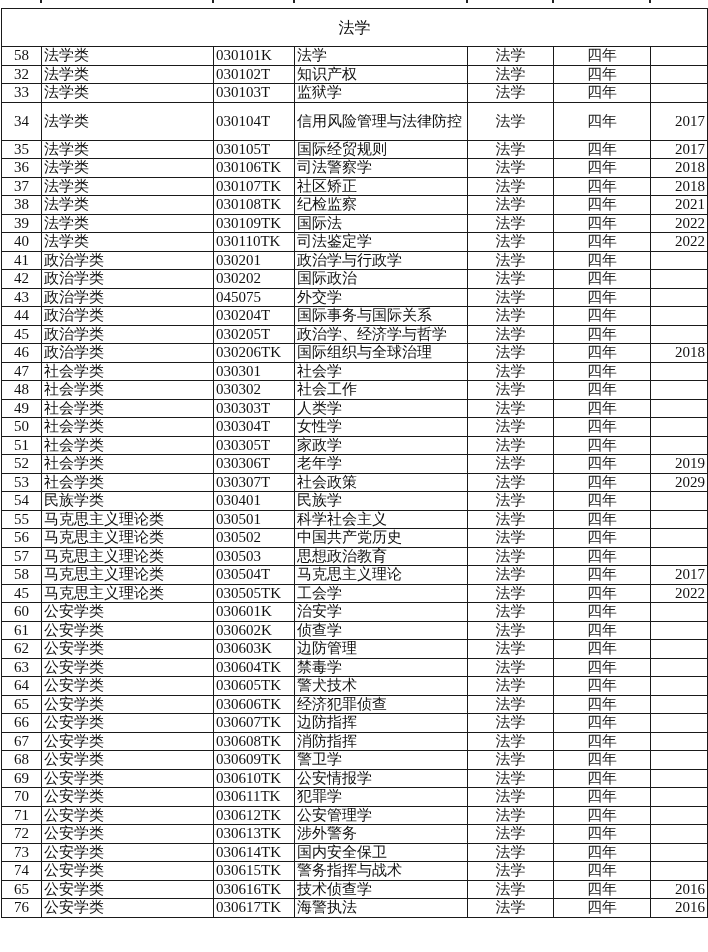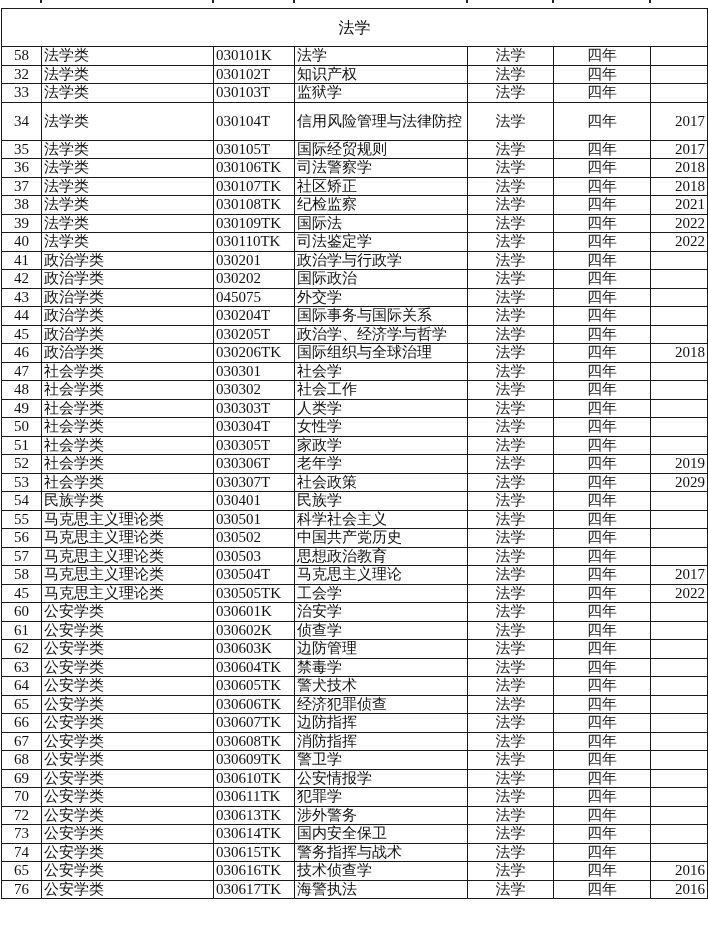--- a/index.html
+++ b/index.html
@@ -399,20 +399,29 @@
       <tr>
         <td class="no">70</td>
         <td class="cat">公安学类</td>
         <td class="code">030611TK</td>
         <td class="name">犯罪学</td>
         <td class="disc">法学</td>
         <td class="years">四年</td>
         <td class="year"></td>
       </tr>
       <tr>
+        <td class="no">71</td>
+        <td class="cat">公安学类</td>
+        <td class="code">030612TK</td>
+        <td class="name">公安管理学</td>
+        <td class="disc">法学</td>
+        <td class="years">四年</td>
+        <td class="year"></td>
+      </tr>
+      <tr>
         <td class="no">72</td>
         <td class="cat">公安学类</td>
         <td class="code">030613TK</td>
         <td class="name">涉外警务</td>
         <td class="disc">法学</td>
         <td class="years">四年</td>
         <td class="year"></td>
       </tr>
       <tr>
         <td class="no">73</td>

